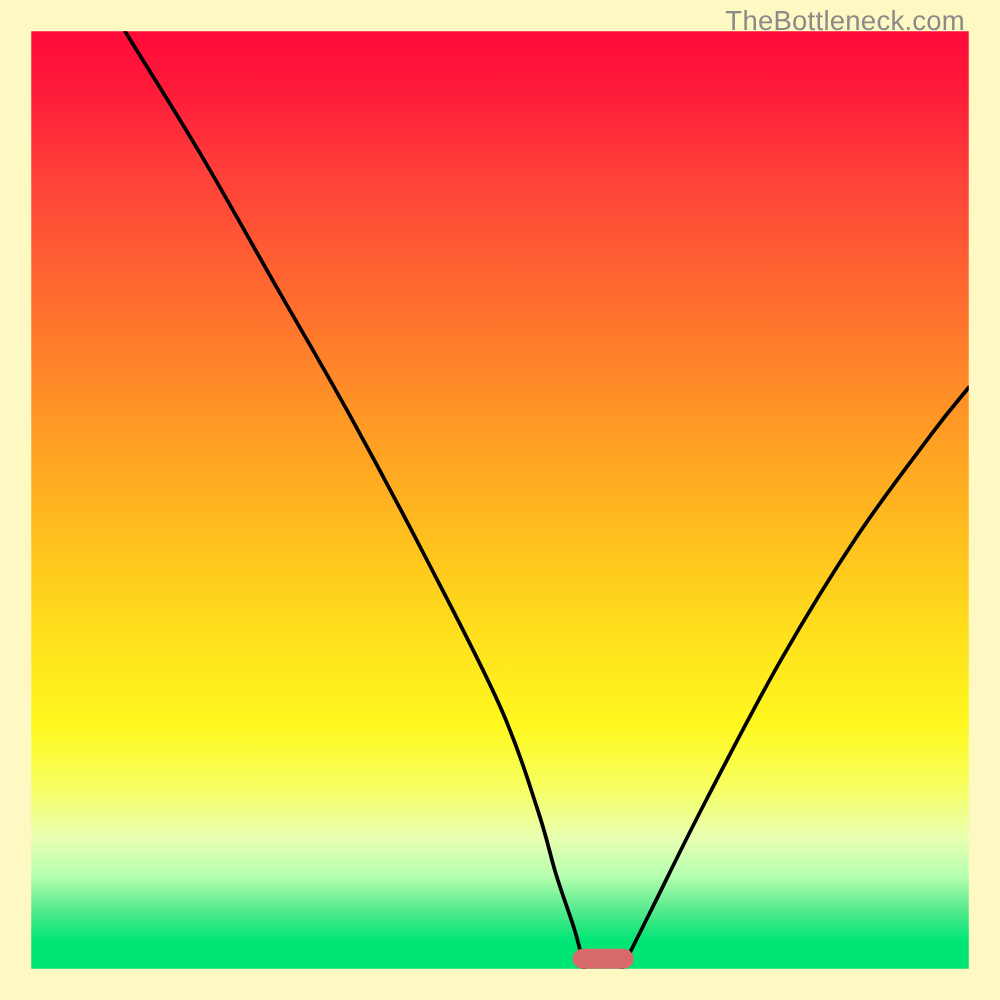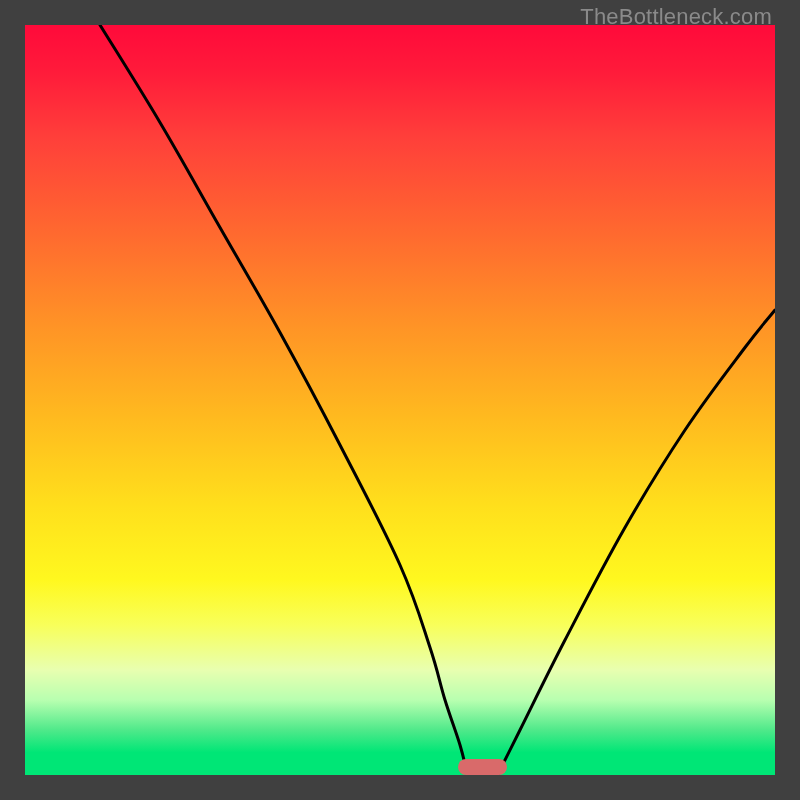--- a/index.html
+++ b/index.html
@@ -7,21 +7,21 @@
     padding: 0;
     width: 800px;
     height: 800px;
     background: #000;
     font-family: Arial, Helvetica, sans-serif;
   }
   .frame {
     position: relative;
     width: 800px;
     height: 800px;
-    background: #404040;
+    background: #fef9c3;
   }
   .plot-area {
     position: absolute;
     left: 25px;
     top: 25px;
     width: 750px;
     height: 750px;
     
     background: linear-gradient(to bottom,
       #ff0a3a 0%,

